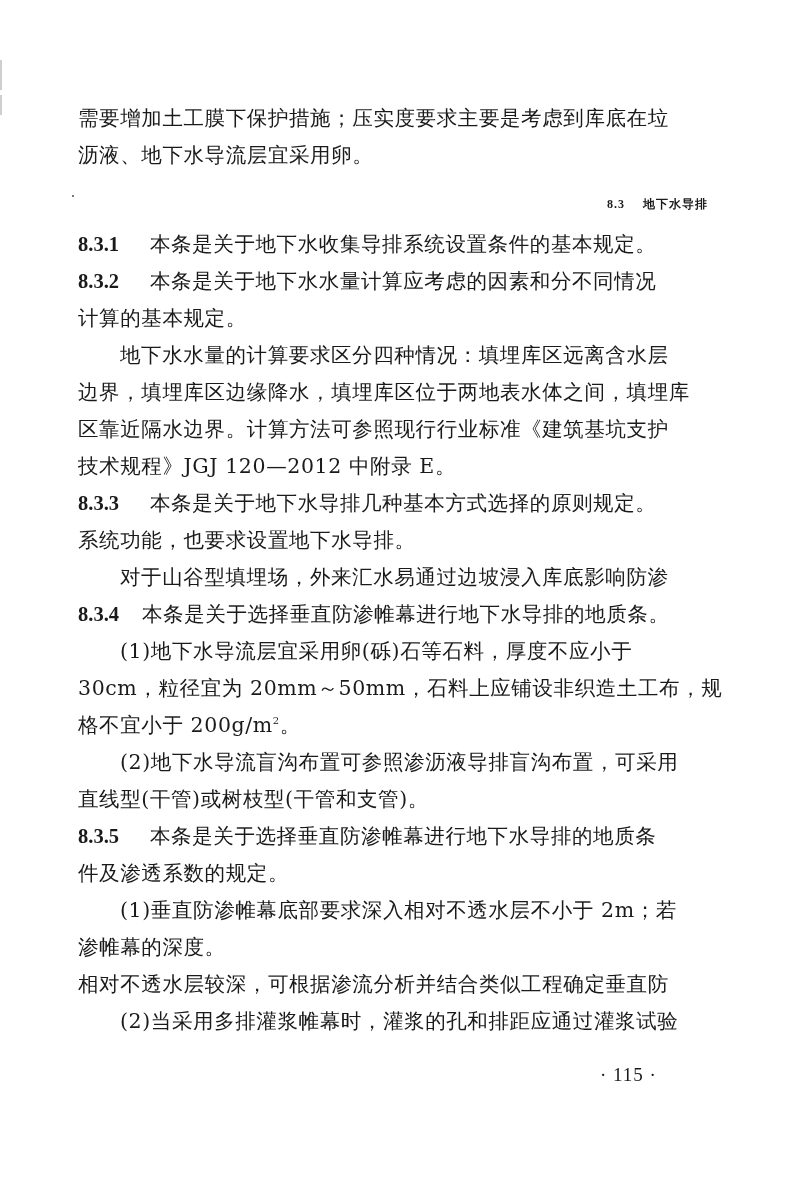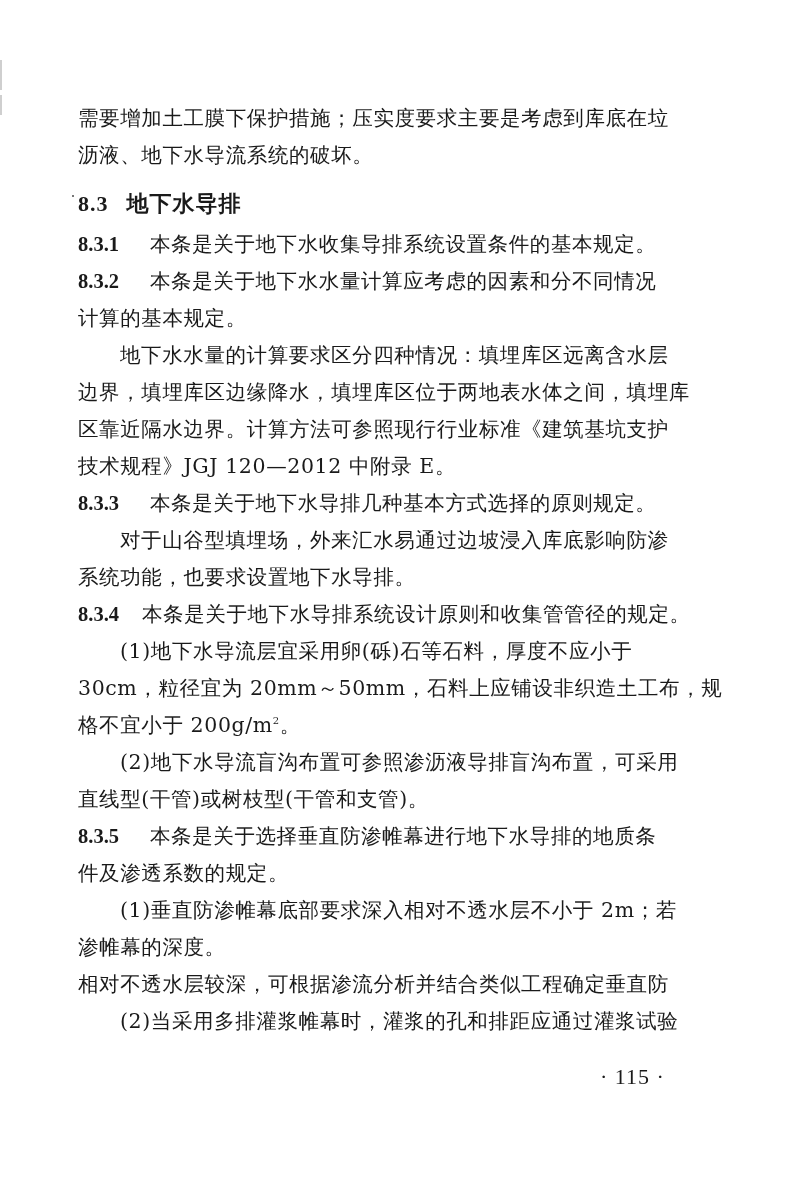--- a/index.html
+++ b/index.html
@@ -23,24 +23,24 @@
   }
   .line {
     height: 37px;
     line-height: 37px;
     font-size: 20.5px;
     white-space: nowrap;
     letter-spacing: 0.6px;
   }
   .indent { padding-left: 42px; }
   .section-title {
-    text-align: left;
+    text-align: right;
     font-weight: bold;
     font-family: "DejaVu Sans", "Liberation Sans", sans-serif;
-    font-size: 22px;
+    font-size: 12px;
     height: 52px;
     line-height: 60px;
     letter-spacing: 1px;
   }
   .sec-num {
     font-family: "Liberation Serif", "DejaVu Serif", serif;
     font-weight: bold;
     margin-right: 18px;
   }
   .clause-num {
@@ -49,21 +49,21 @@
     display: inline-block;
     width: 72px;
     letter-spacing: 0;
   }
   sup { font-size: 10px; vertical-align: 8px; line-height: 0; }
   .page-number {
     position: absolute;
     left: 600px;
     top: 1064px;
     font-family: "Liberation Serif", "DejaVu Serif", serif;
-    font-size: 22px;
+    font-size: 19px;
     letter-spacing: 1px;
   }
   .edge-mark {
     position: absolute;
     left: 0;
     width: 2px;
     background: #cfcfcf;
   }
   .stray-dot {
     position: absolute;
@@ -78,21 +78,21 @@
 <body>
 
 <div class="edge-mark" style="top:60px;height:30px;"></div>
 <div class="edge-mark" style="top:95px;height:20px;"></div>
 <div class="stray-dot"></div>
 
 <div class="page">
 
   <div>
     <div class="line">需要增加土工膜下保护措施；压实度要求主要是考虑到库底在垃</div>
-    <div class="line">沥液、地下水导流系统的破坏。</div>
+    <div class="line">沥液、地下水导流层宜采用卵。</div>
   </div>
 
   <div class="section-title">
     <span class="sec-num">8.3</span><span>地下水导排</span>
   </div>
 
   <div>
     <div class="line"><span class="clause-num">8.3.1</span><span>本条是关于地下水收集导排系统设置条件的基本规定。</span></div>
   </div>
 
@@ -100,26 +100,26 @@
     <div class="line"><span class="clause-num">8.3.2</span><span>本条是关于地下水水量计算应考虑的因素和分不同情况</span></div>
     <div class="line">计算的基本规定。</div>
     <div class="line indent">地下水水量的计算要求区分四种情况：填埋库区远离含水层</div>
     <div class="line">边界，填埋库区边缘降水，填埋库区位于两地表水体之间，填埋库</div>
     <div class="line">区靠近隔水边界。计算方法可参照现行行业标准《建筑基坑支护</div>
     <div class="line">技术规程》JGJ 120—2012 中附录 E。</div>
   </div>
 
   <div>
     <div class="line"><span class="clause-num">8.3.3</span><span>本条是关于地下水导排几种基本方式选择的原则规定。</span></div>
+    <div class="line">系统功能，也要求设置地下水导排。</div>
     <div class="line indent">对于山谷型填埋场，外来汇水易通过边坡浸入库底影响防渗</div>
-    <div class="line">系统功能，也要求设置地下水导排。</div>
   </div>
 
   <div>
-    <div class="line"><span class="clause-num" style="width:64px">8.3.4</span><span>本条是关于地下水导排系统设计原则和收集管管径的规定。</span></div>
+    <div class="line"><span class="clause-num" style="width:64px">8.3.4</span><span>本条是关于选择垂直防渗帷幕进行地下水导排的地质条。</span></div>
     <div class="line indent">(1)地下水导流层宜采用卵(砾)石等石料，厚度不应小于</div>
     <div class="line">30cm，粒径宜为 20mm～50mm，石料上应铺设非织造土工布，规</div>
     <div class="line"><span>格不宜小于 200g/m</span><sup>2</sup><span>。</span></div>
     <div class="line indent">(2)地下水导流盲沟布置可参照渗沥液导排盲沟布置，可采用</div>
     <div class="line">直线型(干管)或树枝型(干管和支管)。</div>
   </div>
 
   <div>
     <div class="line"><span class="clause-num">8.3.5</span><span>本条是关于选择垂直防渗帷幕进行地下水导排的地质条</span></div>
     <div class="line">件及渗透系数的规定。</div>

